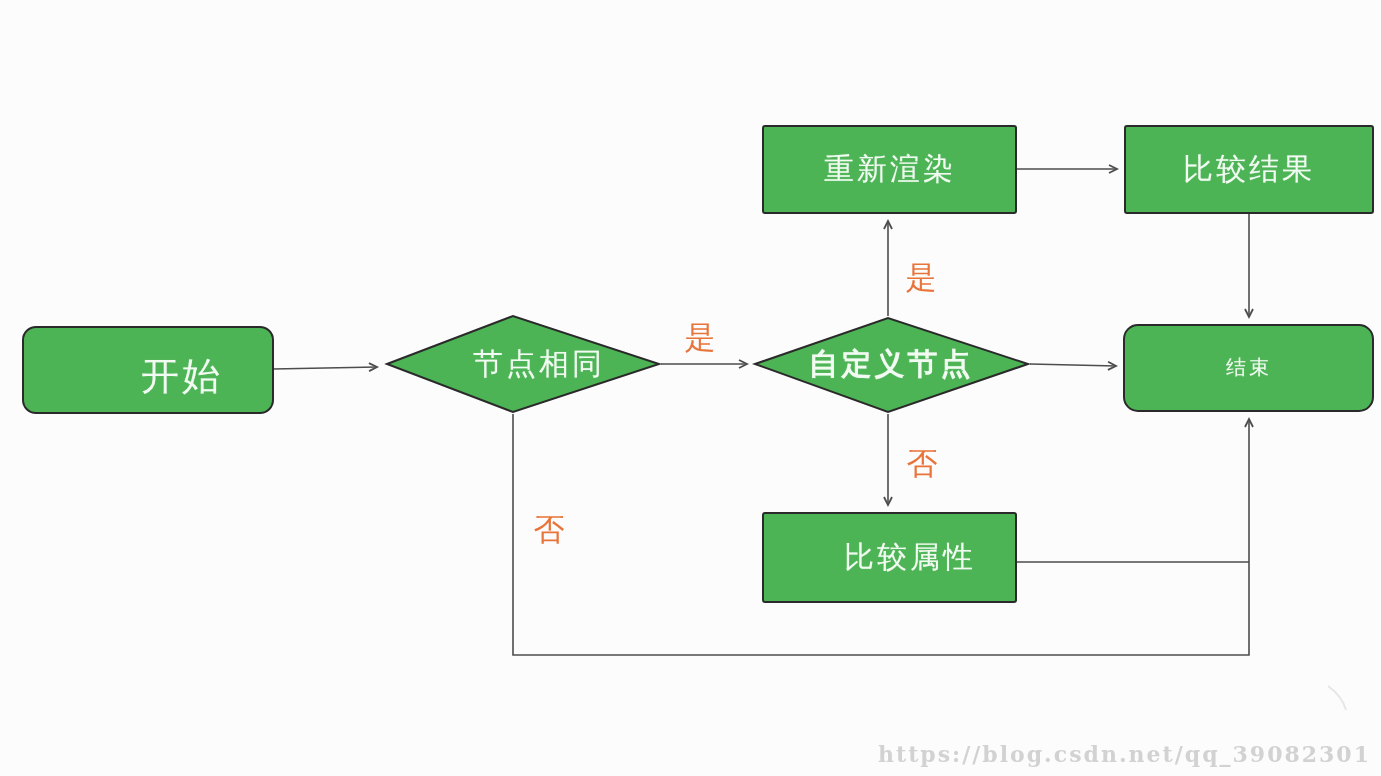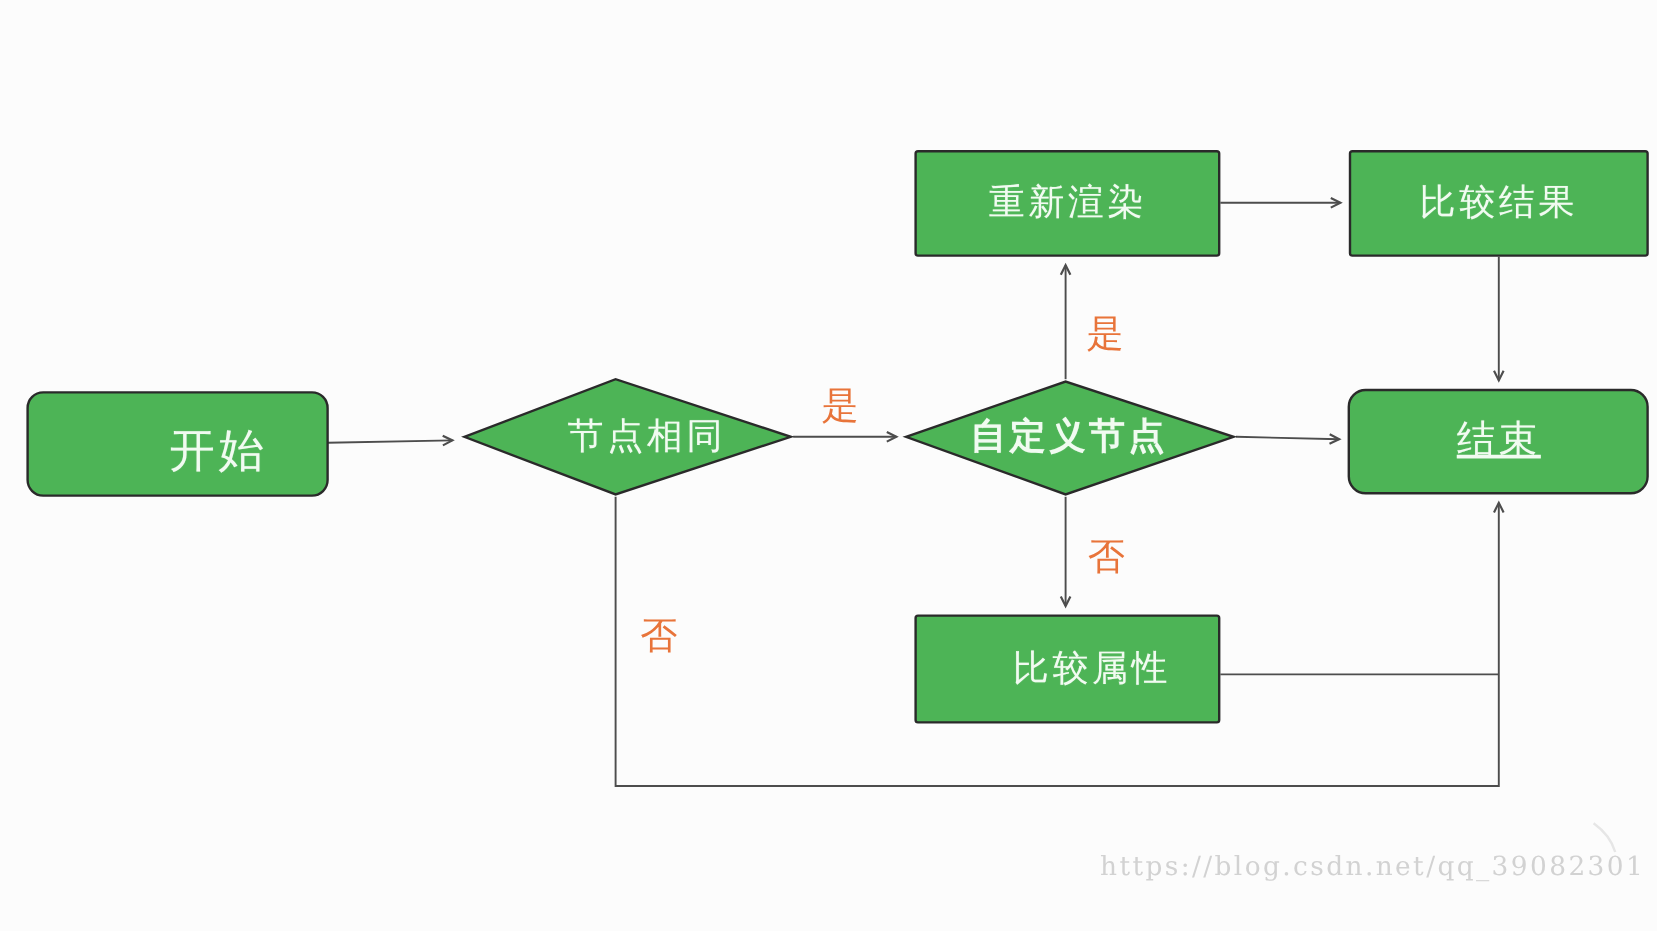--- a/index.html
+++ b/index.html
@@ -72,35 +72,36 @@
     top: 744px;
     transform: translate(-50%, -50%);
     color: var(--title-text);
     font-size: 38px;
     letter-spacing: 1px;
     white-space: nowrap;
   }
   .watermark {
     position: absolute;
     right: 10px;
-    top: 723px;
+    top: 754px;
     transform: translateY(-50%);
     color: var(--watermark-text);
     font-family: "DejaVu Serif", "Liberation Serif", serif;
     font-size: 22px;
     letter-spacing: 2px;
     white-space: nowrap;
+    font-weight: bold;
   }
   
   .lbl-start          { left: 148px;  top: 376px; font-size: 38px; margin-left: 34px; }
   .lbl-same-node      { left: 523px;  top: 364px; margin-left: 16px; }
   .lbl-custom-node    { left: 891px;  top: 364px; font-weight: bold; }
   .lbl-rerender       { left: 890px;  top: 169px; }
   .lbl-compare-result { left: 1249px; top: 169px; text-align: center; }
-  .lbl-end            { left: 1249px; top: 367px; font-size: 32px; text-decoration: underline; }
+  .lbl-end            { left: 1249px; top: 367px; font-size: 20px; }
   .lbl-compare-props  { left: 890px;  top: 557px; margin-left: 20px; }
   
   .lbl-same-yes   { left: 700px; top: 338px; }
   .lbl-custom-yes { left: 921px; top: 278px; }
   .lbl-custom-no  { left: 922px; top: 464px; }
   .lbl-same-no    { left: 549px; top: 530px; }
 </style>
 </head>
 <body>
 

